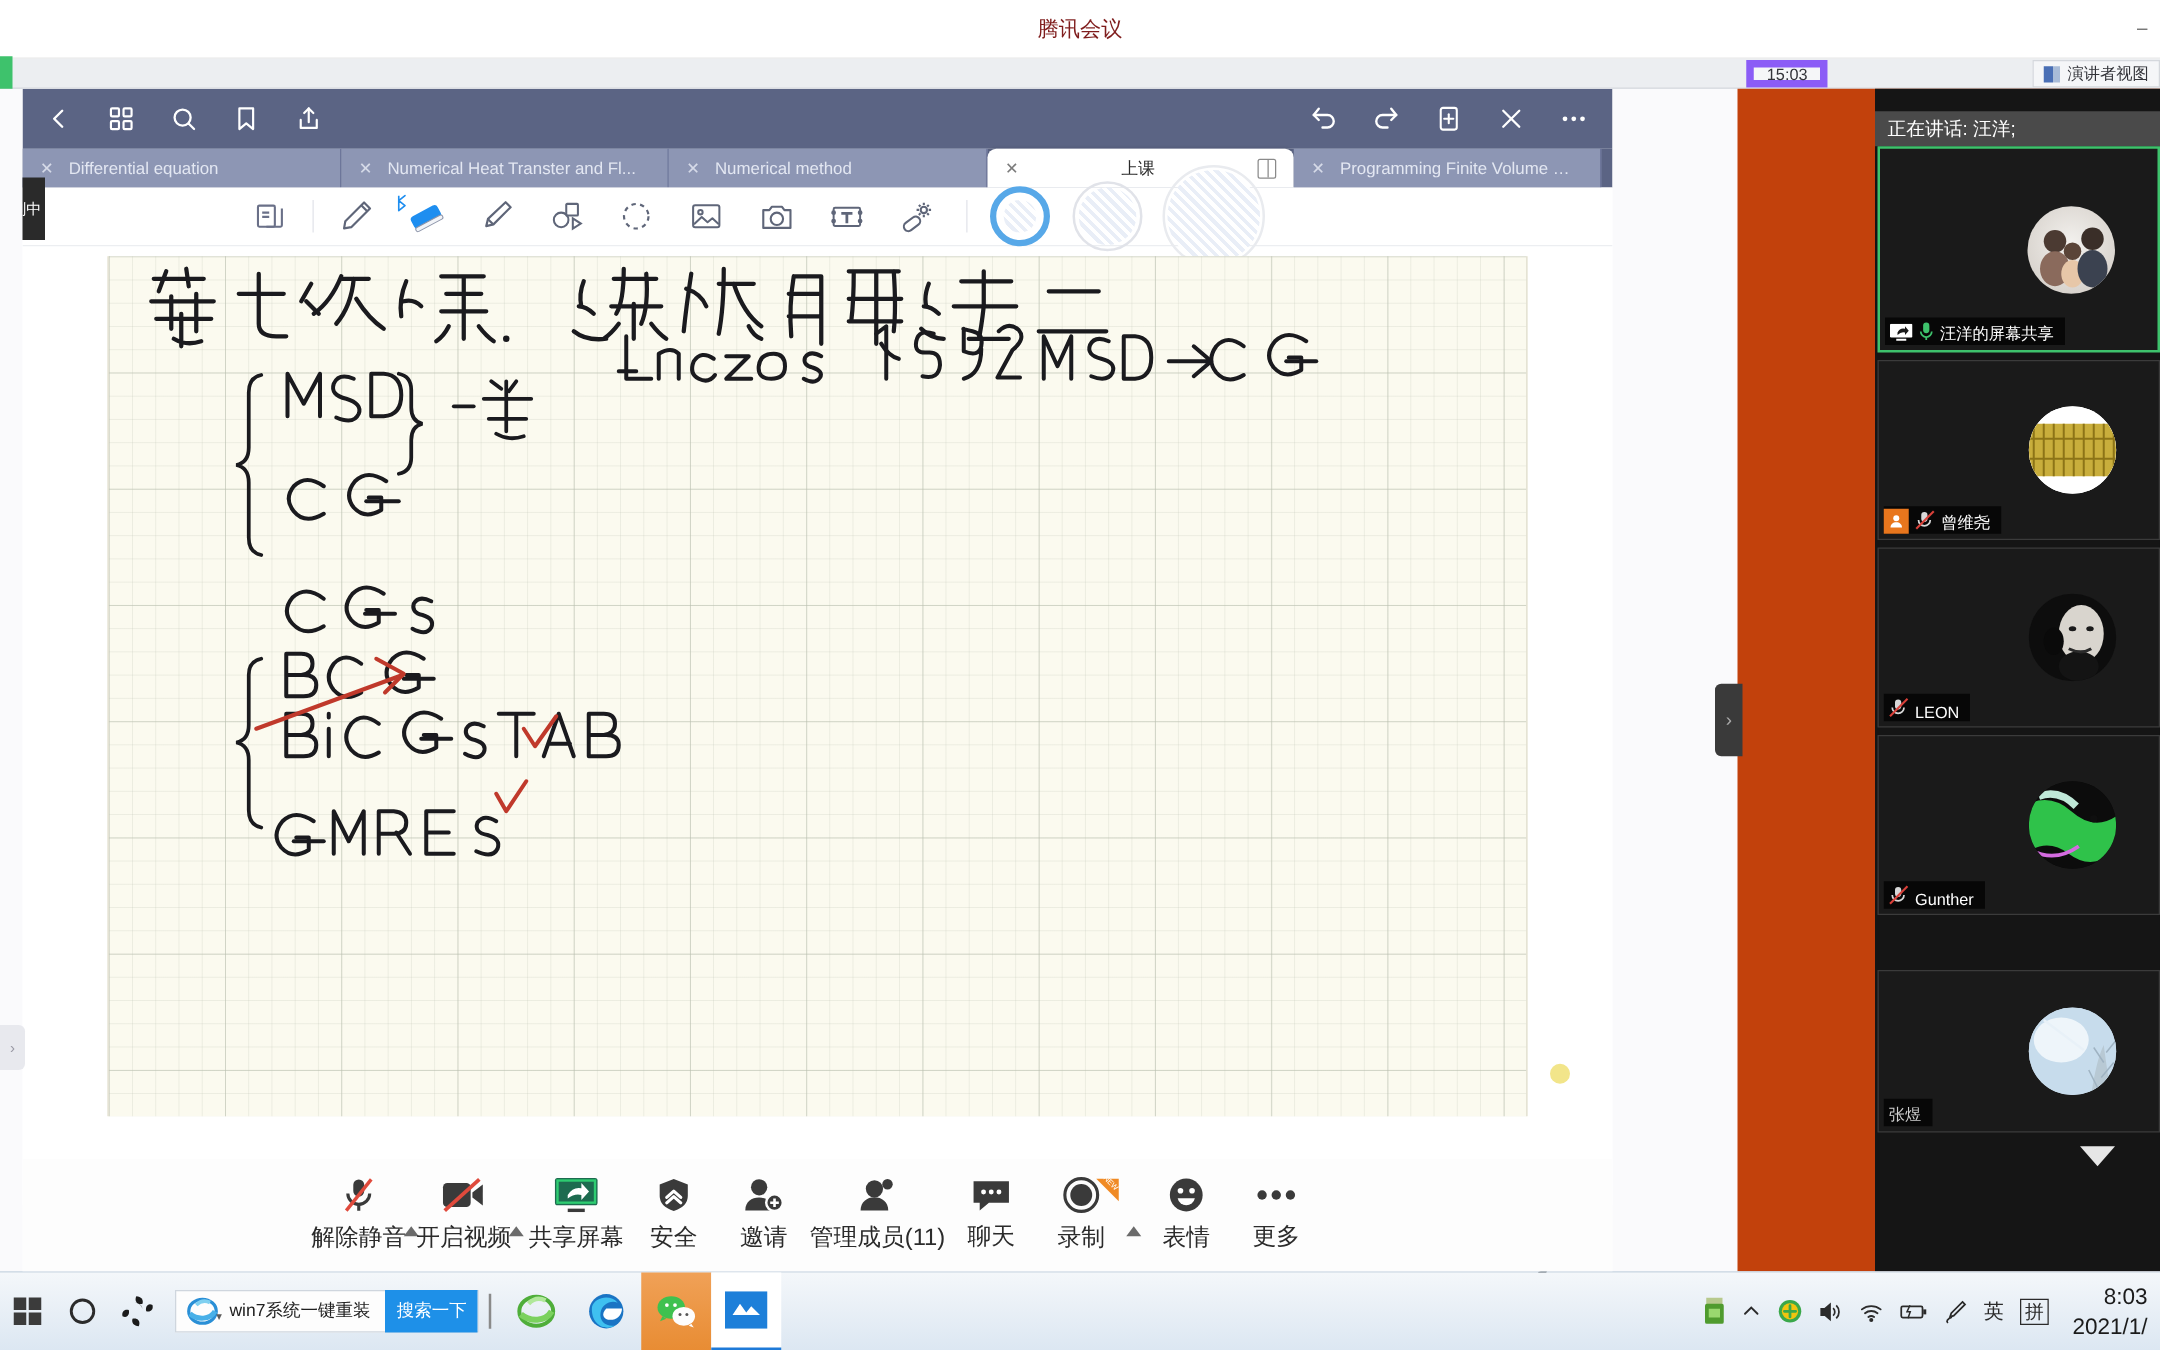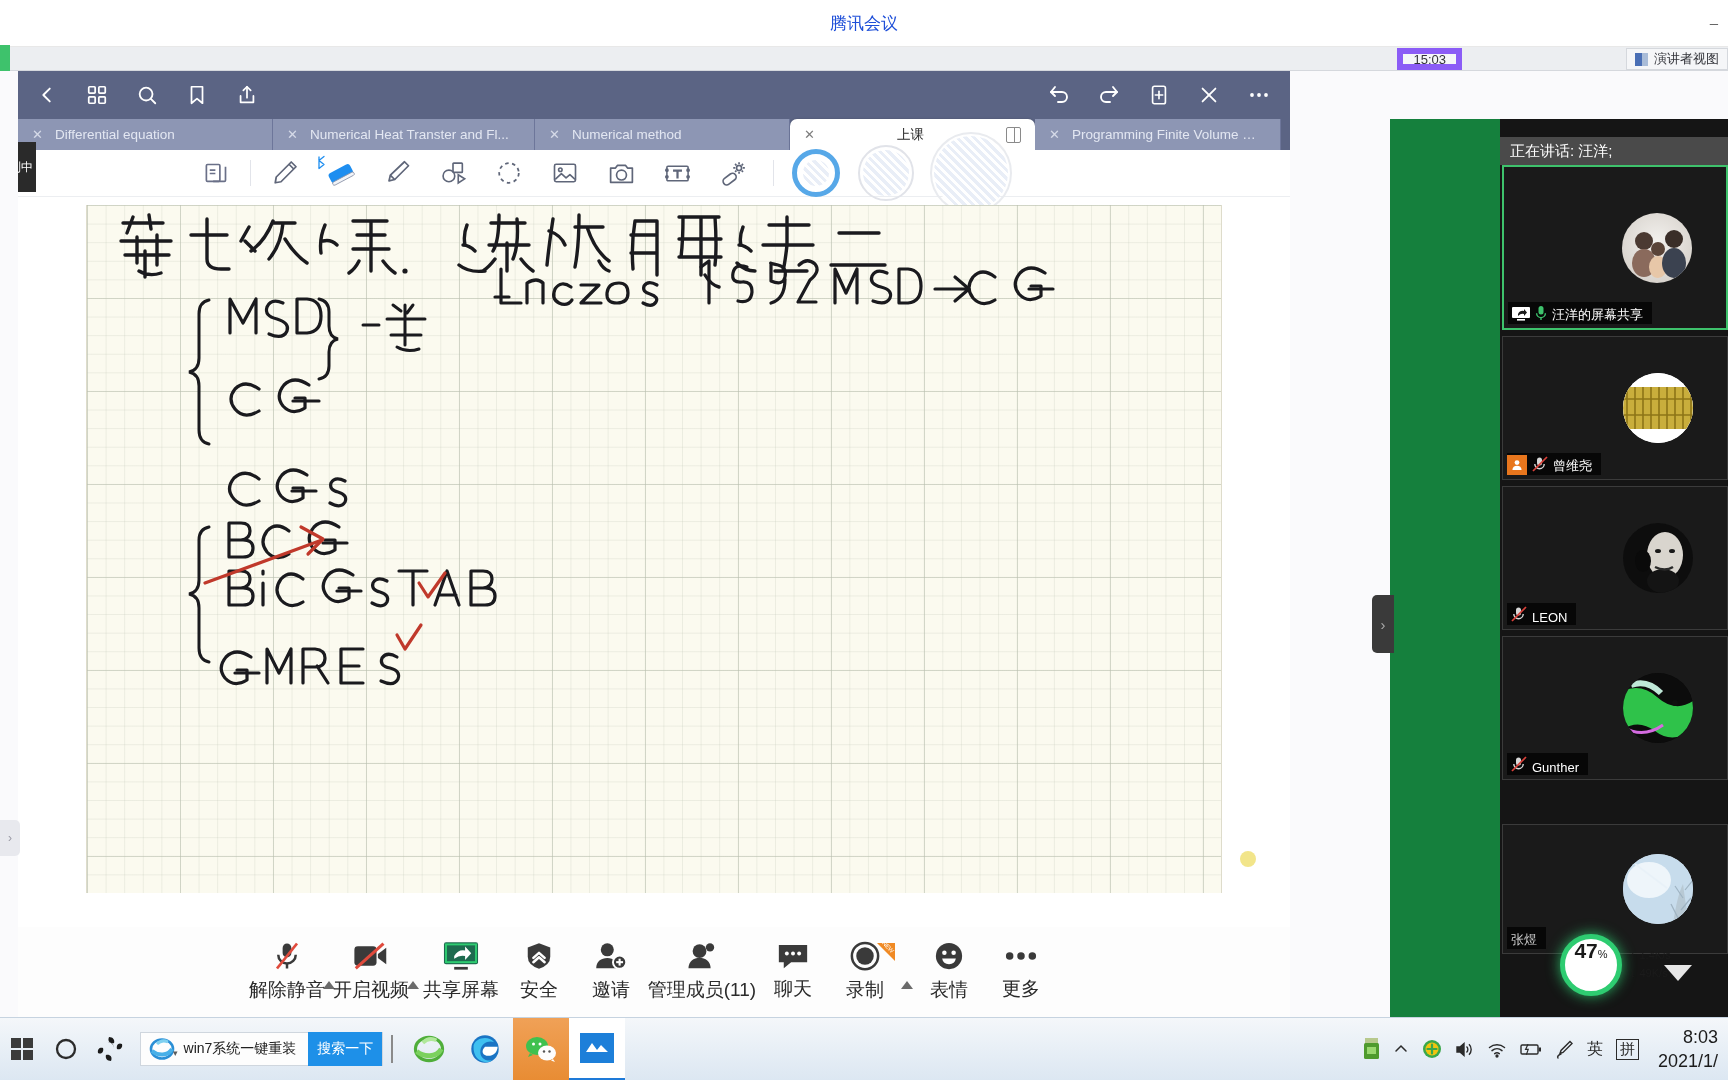--- a/index.html
+++ b/index.html
@@ -6,21 +6,21 @@
   html,body { width:1728px; height:1080px; overflow:hidden;
     font-family:"Liberation Sans","DejaVu Sans",sans-serif; }
   body { background:#fafafc; position:relative; }
 
   
   .meeting-titlebar{
     position:absolute; left:0; top:0; width:1728px; height:47px;
     background:#ffffff; display:flex; align-items:center; justify-content:center;
     border-bottom:1px solid #e8e8e8;
   }
-  .meeting-title{ font-size:17px; color:#1d4ed8; }
+  .meeting-title{ font-size:17px; color:#7f1d1d; }
   .win-min{ position:absolute; right:10px; top:14px; color:#666; font-size:15px; }
 
   .sub-bar{
     position:absolute; left:0; top:47px; width:1728px; height:24px;
     background:#eceef1; border-bottom:1px solid #d5d8dd; display:flex; align-items:center;
   }
   .share-pill{
     position:absolute; left:0; top:45px; width:10px; height:26px; background:#3ec26c;
   }
   .clock-chip{
@@ -110,22 +110,21 @@
       linear-gradient(to right, rgba(200,205,190,.30) 1px, transparent 1px),
       linear-gradient(to bottom, rgba(200,205,190,.30) 1px, transparent 1px);
     background-size: 93px 93px, 93px 93px, 18.6px 18.6px, 18.6px 18.6px;
     border-left:1px solid #dedccb; border-right:1px solid #dedccb;
     overflow:hidden;
   }
 
   
   .videobar{
     position:absolute; right:0; top:71px; width:338px; height:946px;
-    background:#15803d;
-    margin-top:48px;
+    background:#c2410c;
   }
   .vb-inner{ position:absolute; left:110px; top:0; right:0; bottom:0; background:#151515; }
   .speaking-hdr{
     position:absolute; left:110px; top:18px; right:0; height:28px; background:#4a4a4a;
     color:#fff; font-size:15px; display:flex; align-items:center; padding-left:10px;
   }
   .vtile{ position:absolute; left:112px; right:0; background:#1a1a1a;
     border:1px solid #3b3b3b; }
   .vtile.speaking{ border:2px solid #3ec26c; }
   .vavatar{ position:absolute; right:34px; top:50%; transform:translateY(-50%);
@@ -651,36 +650,20 @@
         </svg>
     </div>
     <div class="vname">
       <span style="color:#cfcfcf;">张煜</span>
     </div>
   </div>
 
   <div class="collapse-arrow">›</div>
   <div class="down-caret"></div>
 
-  <div class="netwidget">
-    <div class="ring">
-      <b>47</b>
-        <i>%</i>
-    </div>
-    <div class="netspeeds">
-      <div>
-          <span>↑</span>
-          <span>1.4K/s</span>
-        </div>
-      <div>
-          <span>↓</span>
-          <span>49K/s</span>
-        </div>
-    </div>
-  </div>
 </div>
 
 <div class="bottombar">
 
   <div class="bt">
     <svg width="34" height="30" viewBox="0 0 24 24">
         <rect x="8.5" y="2" width="7" height="11" rx="3.5" fill="#3a3a3a"></rect>
         <path d="M5 11a7 7 0 0 0 14 0" stroke="#3a3a3a" stroke-width="2" fill="none"></path>
         <line x1="12" y1="18" x2="12" y2="22" stroke="#3a3a3a" stroke-width="2"></line>
         <line x1="4" y1="22" x2="20" y2="2" stroke="#e04a3c" stroke-width="2.2"></line>

